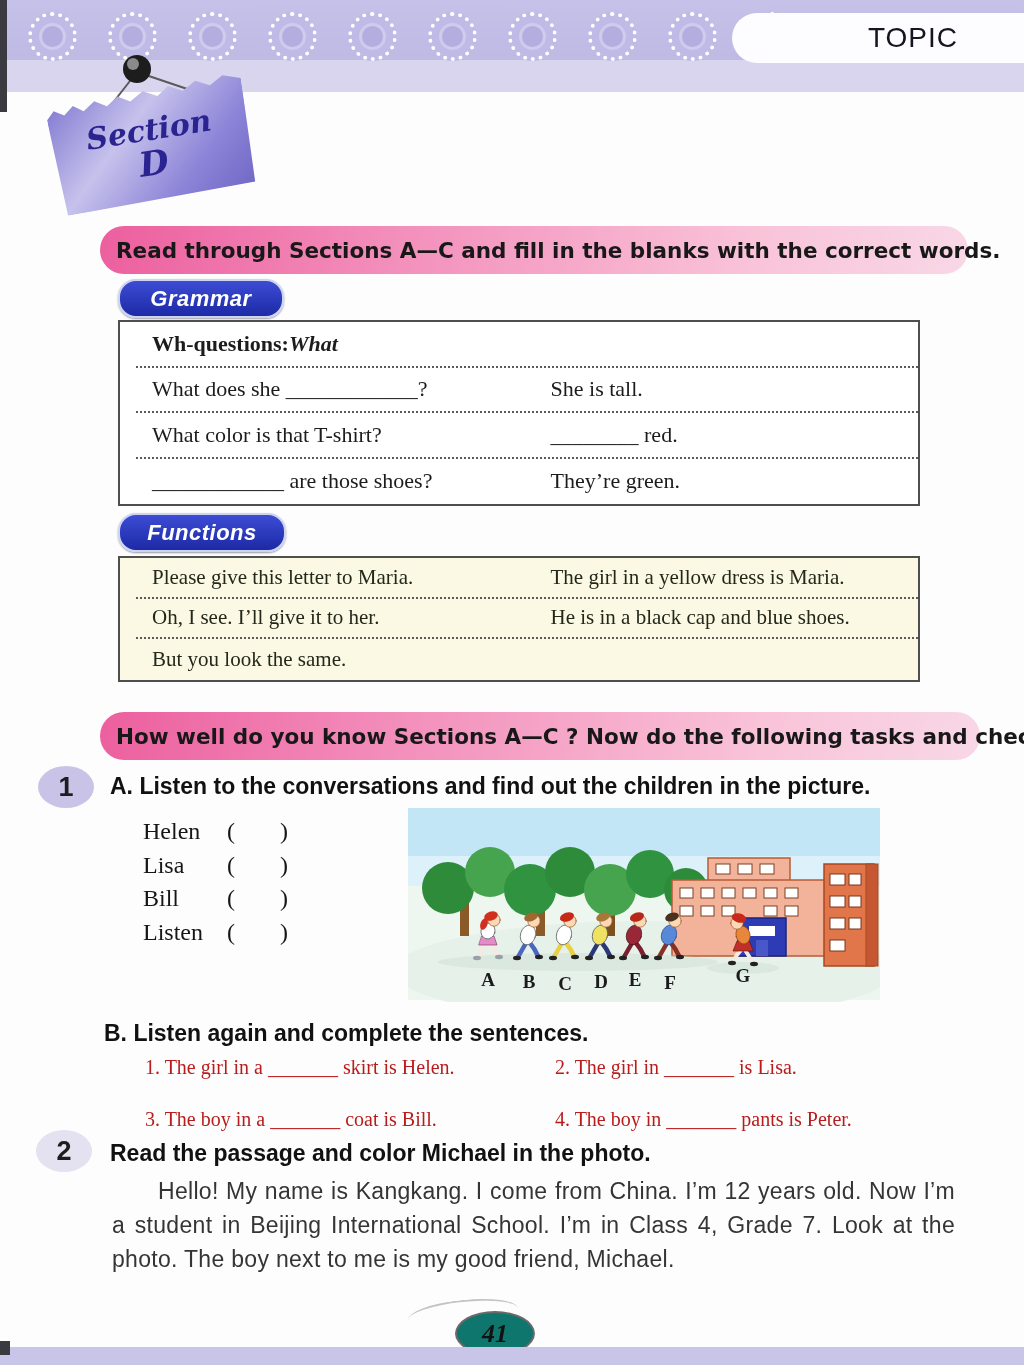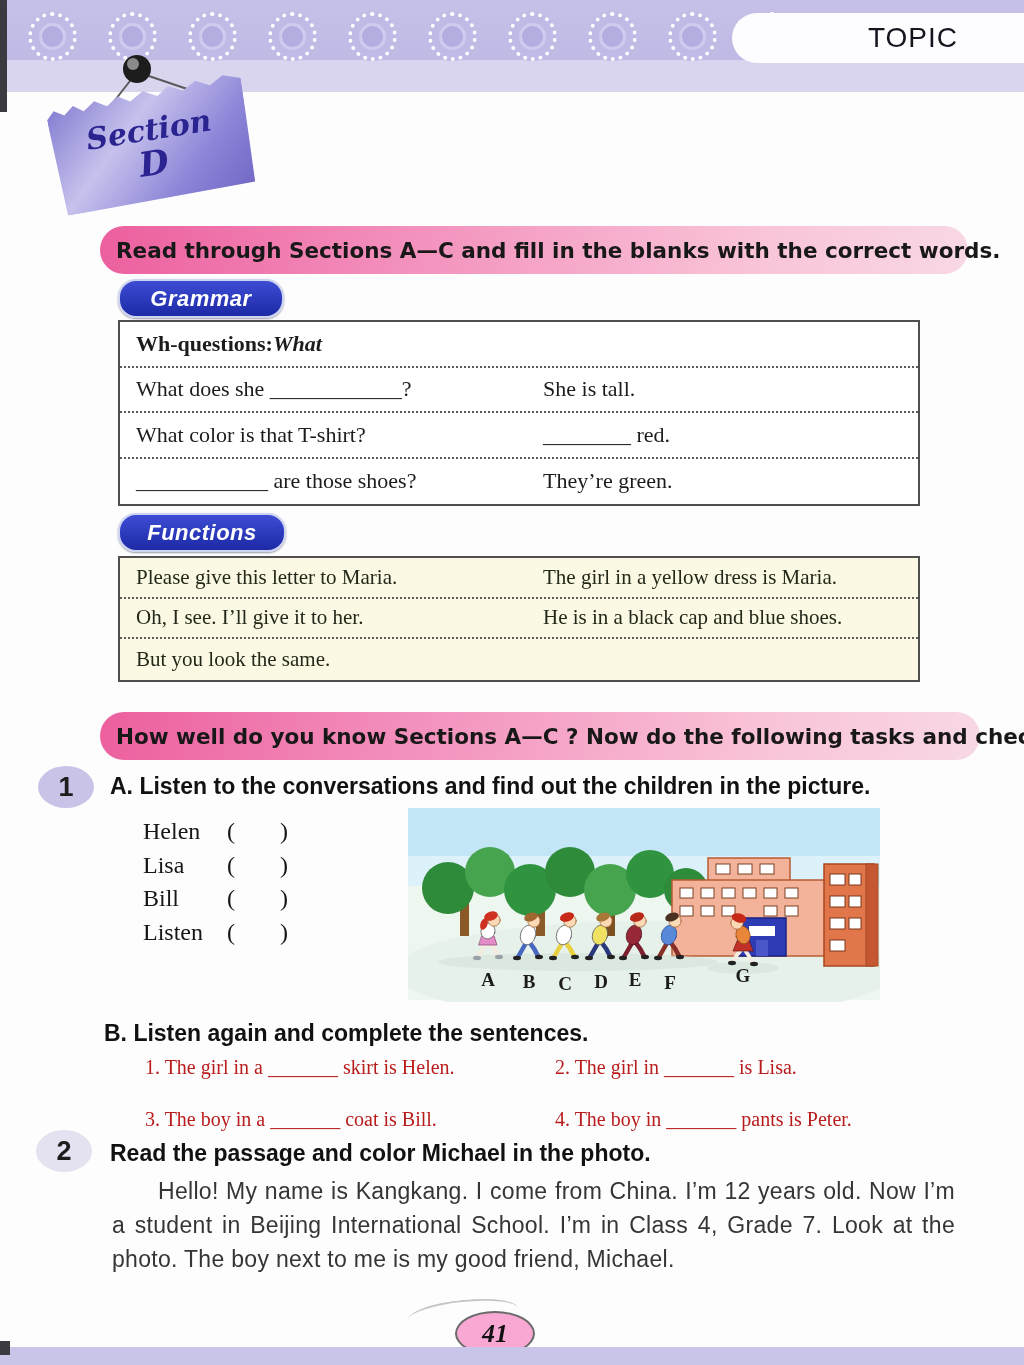--- a/index.html
+++ b/index.html
@@ -40,21 +40,21 @@
         border:2px solid #cdd4f2;box-shadow:0 1px 2px rgba(0,0,40,.4);
         display:flex;align-items:center;justify-content:center;}
   .bluebtn span{color:#fff;font-weight:bold;font-size:22px;letter-spacing:.5px;font-style:italic;}
   .grammar-btn{left:118px;top:279px;width:162px;}
   .functions-btn{left:118px;top:513px;width:164px;}
 
   
   .tbl{border:2px solid #4f4f4f;box-sizing:border-box;font-family:"Liberation Serif",serif;color:#1c1c1c;}
   .g-tbl{left:118px;top:320px;width:802px;height:186px;background:#fff;}
   .f-tbl{left:118px;top:556px;width:802px;height:126px;background:#fbf9e4;color:#24281a;}
-  .trow{display:flex;align-items:center;box-sizing:border-box;padding:0 14px 0 16px;}
+  .trow{display:flex;align-items:center;box-sizing:border-box;padding:0 14px 0 16px;margin-left:16px;}
   .trow.dotted{border-bottom:2px dotted #5a5a5a;}
   .g-tbl .trow{height:45.5px;font-size:22px;}
   .f-tbl .trow{height:40.5px;font-size:21px;}
   .cell-l{flex:0 0 53%;}
   .cell-r{flex:1;}
   .g-head{font-weight:bold;}
   .g-head .emph{font-style:italic;}
 
   
   .numcircle{width:56px;height:42px;border-radius:50%;display:flex;align-items:center;justify-content:center;
@@ -79,21 +79,21 @@
   .sents{left:145px;top:1056px;width:812px;display:grid;grid-template-columns:410px 1fr;
          font-family:"Liberation Serif",serif;font-size:20px;color:#b91c1c;row-gap:29px;}
   .sents div{white-space:nowrap;}
 
   
   .passage{left:112px;top:1174px;width:843px;font-size:23px;line-height:34px;color:#353535;
         letter-spacing:.3px;text-align:justify;text-indent:46px;}
 
   
   .page-oval{left:455px;top:1311px;width:76px;height:41px;border:2px solid #6a6a6a;border-radius:50%;
-        display:flex;align-items:center;justify-content:center;background:#f9a8d4;}
+        display:flex;align-items:center;justify-content:center;background:#0f766e;}
   .page-oval span{font-family:"Liberation Serif",serif;font-weight:bold;font-style:italic;font-size:26px;color:#111;}
   .oval-swash{left:408px;top:1300px;width:110px;height:26px;border-top:2px solid #c4c4c4;border-radius:50%;transform:rotate(-6deg);}
   .watermark{left:718px;top:1352px;width:300px;font-size:29px;font-weight:bold;color:#8f8f8f;
         letter-spacing:1px;white-space:nowrap;}
   .bottom-strip{left:0;top:1347px;width:1024px;height:18px;background:#c9c5e9;}
   .bottom-dark{left:0;top:1341px;width:10px;height:14px;background:#3a3a40;}
 </style>
 </head>
 <body>
 

